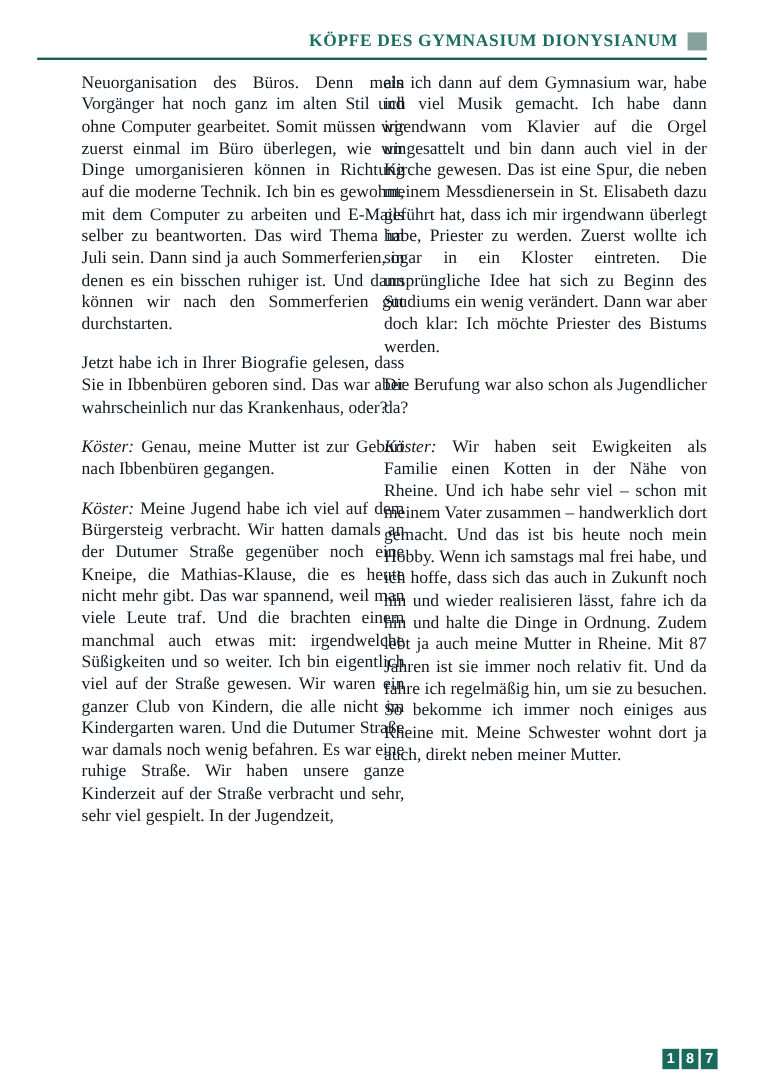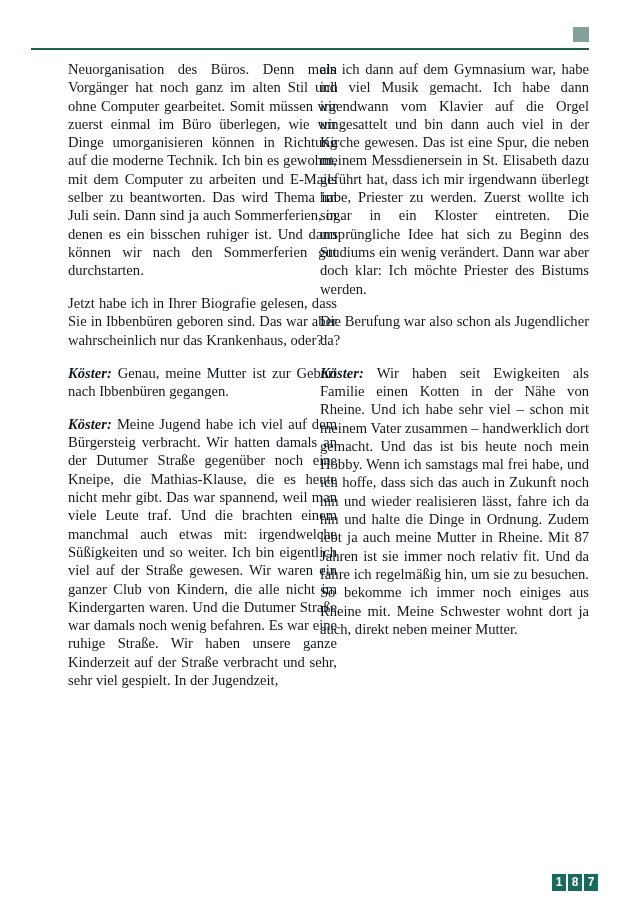--- a/index.html
+++ b/index.html
@@ -83,21 +83,21 @@
     text-align: justify;
     text-justify: inter-word;
     hyphens: manual;
     -webkit-hyphens: manual;
     word-spacing: 0px;
   }
   p.para:last-child { margin-bottom: 0; }
 
   .speaker {
     font-style: italic;
-    font-weight: bold;
+    font-weight: normal;
   }
 
   
   .folio {
     position: absolute;
     right: 40px;
     bottom: 16px;
     display: flex;
     gap: 2px;
   }
@@ -112,20 +112,21 @@
     line-height: 17px;
     text-align: center;
   }
 </style>
 </head>
 <body>
 
 <div class="page">
 
   <div class="running-head">
+    <span class="running-head-title">KÖPFE DES GYMNASIUM DIONYSIANUM</span>
     <span class="running-head-square"></span>
   </div>
 
   <div class="head-rule"></div>
 
   <div class="columns">
 
     <div class="col col-left">
       <p class="para">
         <span class="speaker"></span><span>Neuorganisation des Büros. Denn mein Vorgänger hat noch ganz im alten Stil und ohne Computer gearbeitet. Somit müssen wir zuerst einmal im Büro überlegen, wie wir Dinge umorganisieren können in Richtung auf die moderne Technik. Ich bin es gewohnt, mit dem Computer zu arbeiten und E-Mails selber zu beantworten. Das wird Thema im Juli sein. Dann sind ja auch Sommerferien, in denen es ein bisschen ruhiger ist. Und dann können wir nach den Sommerferien gut durchstarten.</span>

